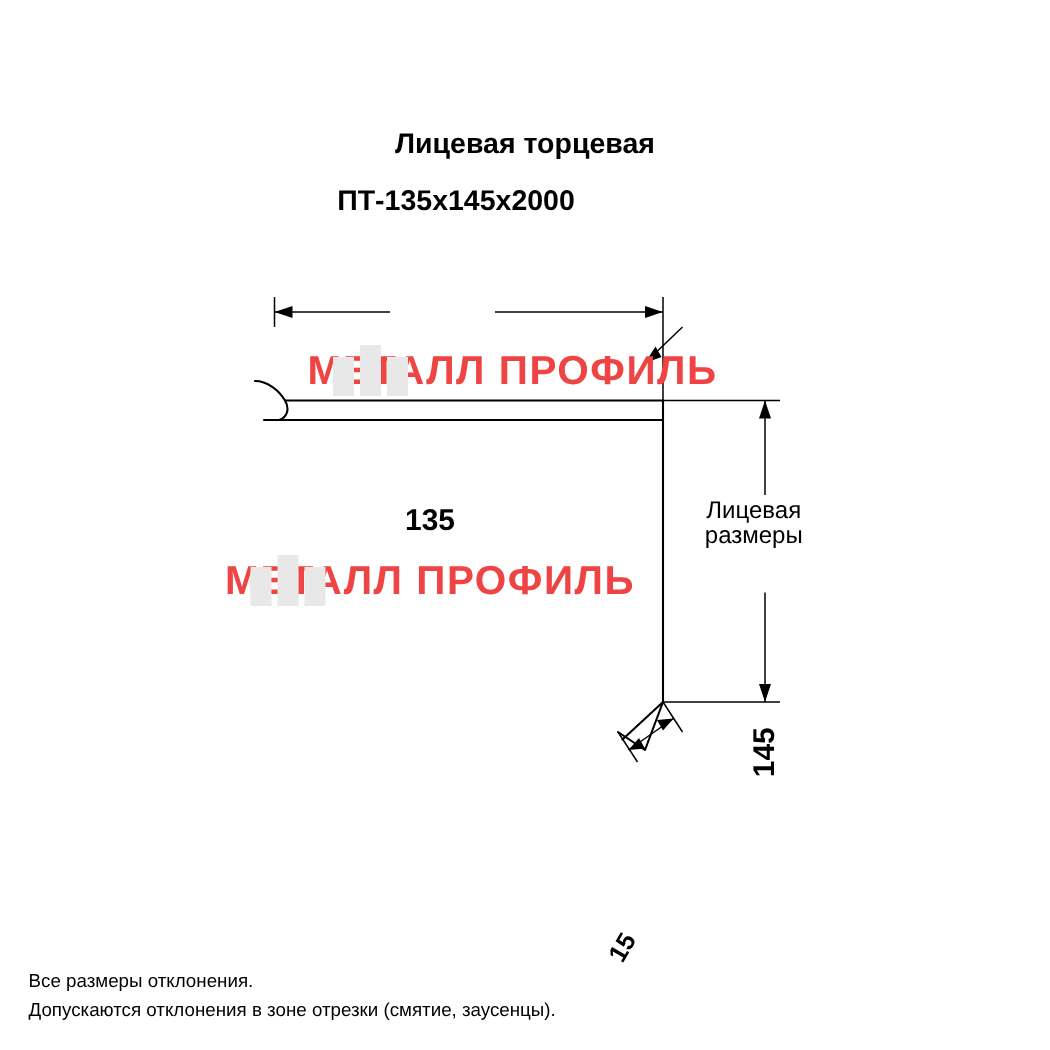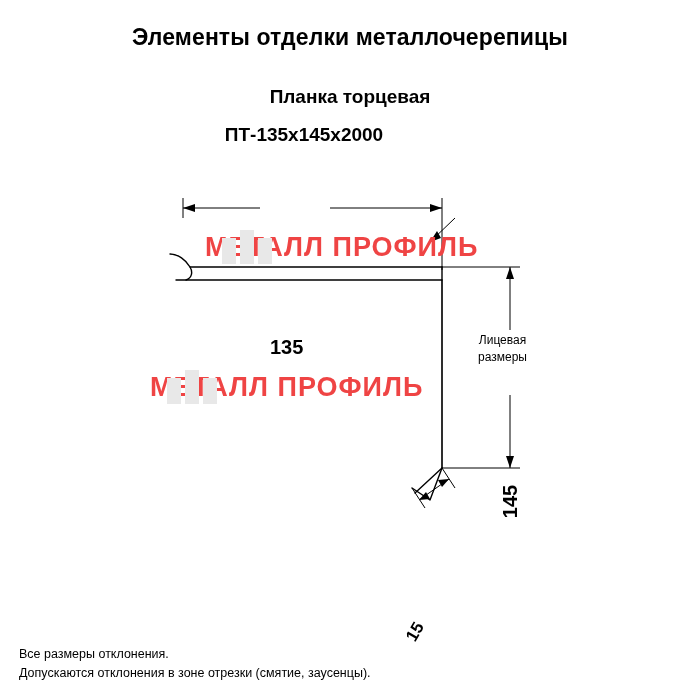--- a/index.html
+++ b/index.html
@@ -84,21 +84,21 @@
     width: 52px;
     height: 34px;
   }
   .wm-logo .bar {
     position: absolute;
     background: #e8e8e8;
   }
 
   .label-face {
     position: absolute;
-    font-size: 12px;
+    font-size: 16px;
     line-height: 17px;
     text-align: center;
     left: 455px;
     top: 182px;
     width: 95px;
   }
 
   .dim-135 {
     position: absolute;
     left: 270px;
@@ -134,22 +134,21 @@
     bottom: 17px;
     font-size: 12.5px;
     line-height: 19px;
   }
 </style>
 </head>
 <body>
 
 <div class="page">
 
-  <div class="title">Элементы отделки металлочерепицы</div>
-  <div class="subtitle">Планка торцевая</div>
+  <div class="subtitle">Лицевая торцевая</div>
   <div class="code">ПТ-135x145x2000</div>
 
   <div class="drawing">
     <svg width="700" height="430" viewBox="0 0 700 430">
 
       <g stroke="#000" stroke-width="1" fill="none">
         <line x1="183" y1="48" x2="183" y2="68"></line>
         <line x1="442" y1="48" x2="442" y2="120"></line>
         <line x1="183" y1="58" x2="260" y2="58"></line>
         <line x1="330" y1="58" x2="442" y2="58"></line>

